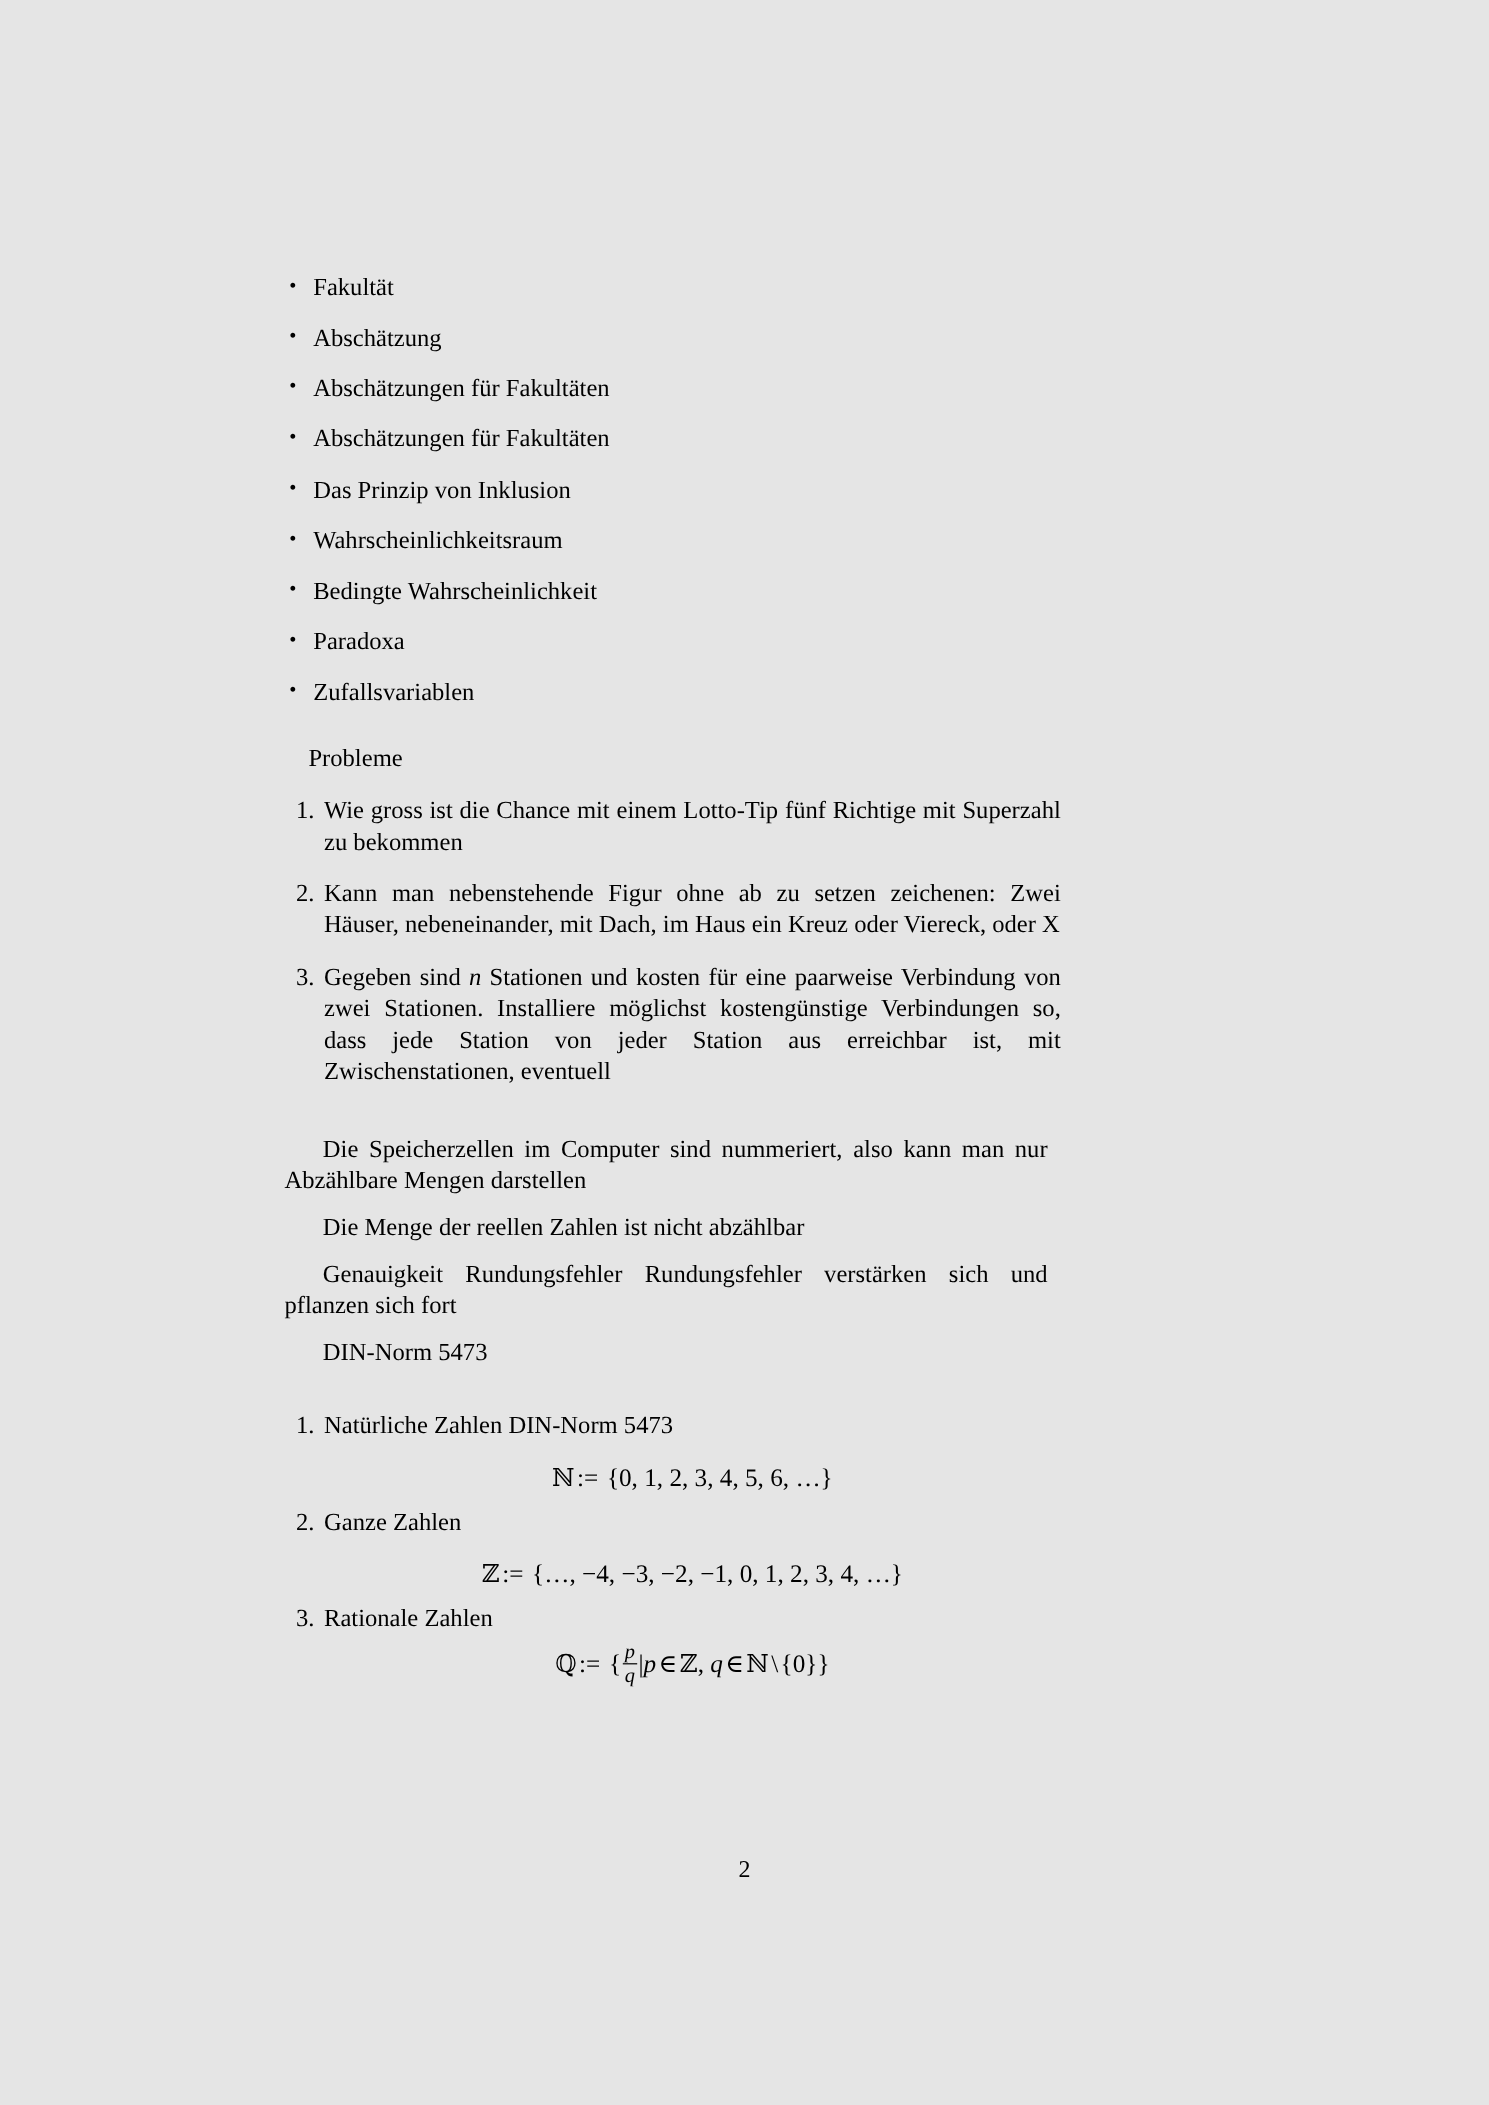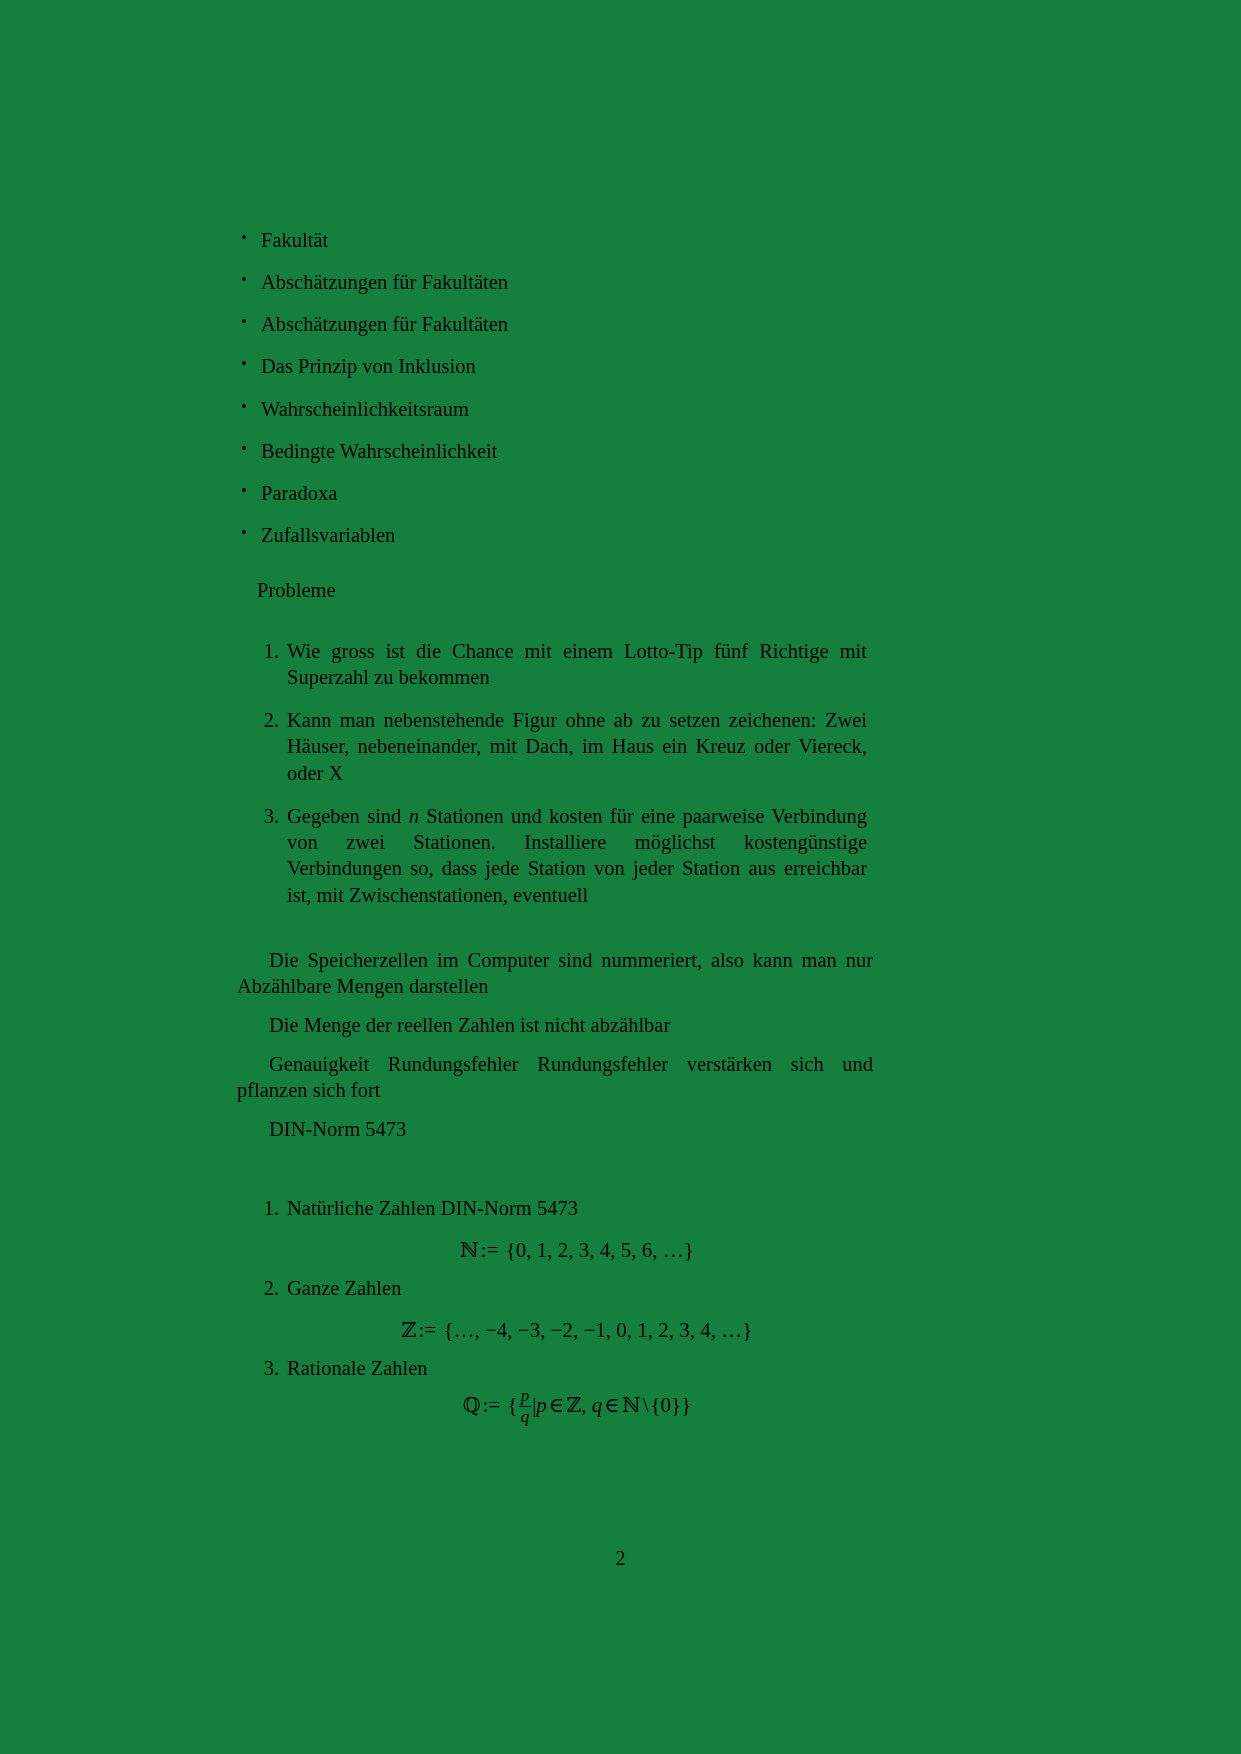--- a/index.html
+++ b/index.html
@@ -6,21 +6,21 @@
   html, body {
     margin: 0;
     padding: 0;
     background: #ffffff;
   }
   .page {
     position: relative;
     width: 1241px;
     height: 1754px;
     margin: 0 auto;
-    background: #15803d;
+    background: #e5e5e5;
     color: #000000;
     font-family: "Liberation Serif", "DejaVu Serif", serif;
     overflow: hidden;
   }
   .content {
     position: absolute;
     left: 225px;
     top: 228px;
     width: 660px;
     font-size: 20.5px;
@@ -62,21 +62,21 @@
   }
 
   .gap-probleme { height: 12px; }
   .gap-sm { height: 9px; }
   .gap-md { height: 16px; }
   .gap-lg { height: 22px; }
 
   
   ol.numlist {
     list-style: none;
-    margin: 18px;
+    margin: 1px;
     padding: 0;
     counter-reset: item;
   }
   ol.numlist > li {
     position: relative;
     padding-left: 44px;
     margin: 0 0 17px 0;
     line-height: 1.28;
     text-align: justify;
   }
@@ -142,20 +142,21 @@
 </style>
 </head>
 <body>
 
 <div class="page">
 
   <div class="content">
 
     <ul class="bullets">
       <li><span>Fakultät</span></li>
+      <li><span>Abschätzung</span></li>
       <li><span>Abschätzungen für Fakultäten</span></li>
       <li><span>Abschätzungen für Fakultäten</span></li>
       <li><span>Das Prinzip von Inklusion</span></li>
       <li><span>Wahrscheinlichkeitsraum</span></li>
       <li><span>Bedingte Wahrscheinlichkeit</span></li>
       <li><span>Paradoxa</span></li>
       <li><span>Zufallsvariablen</span></li>
     </ul>
 
     <div class="gap-probleme"></div>

